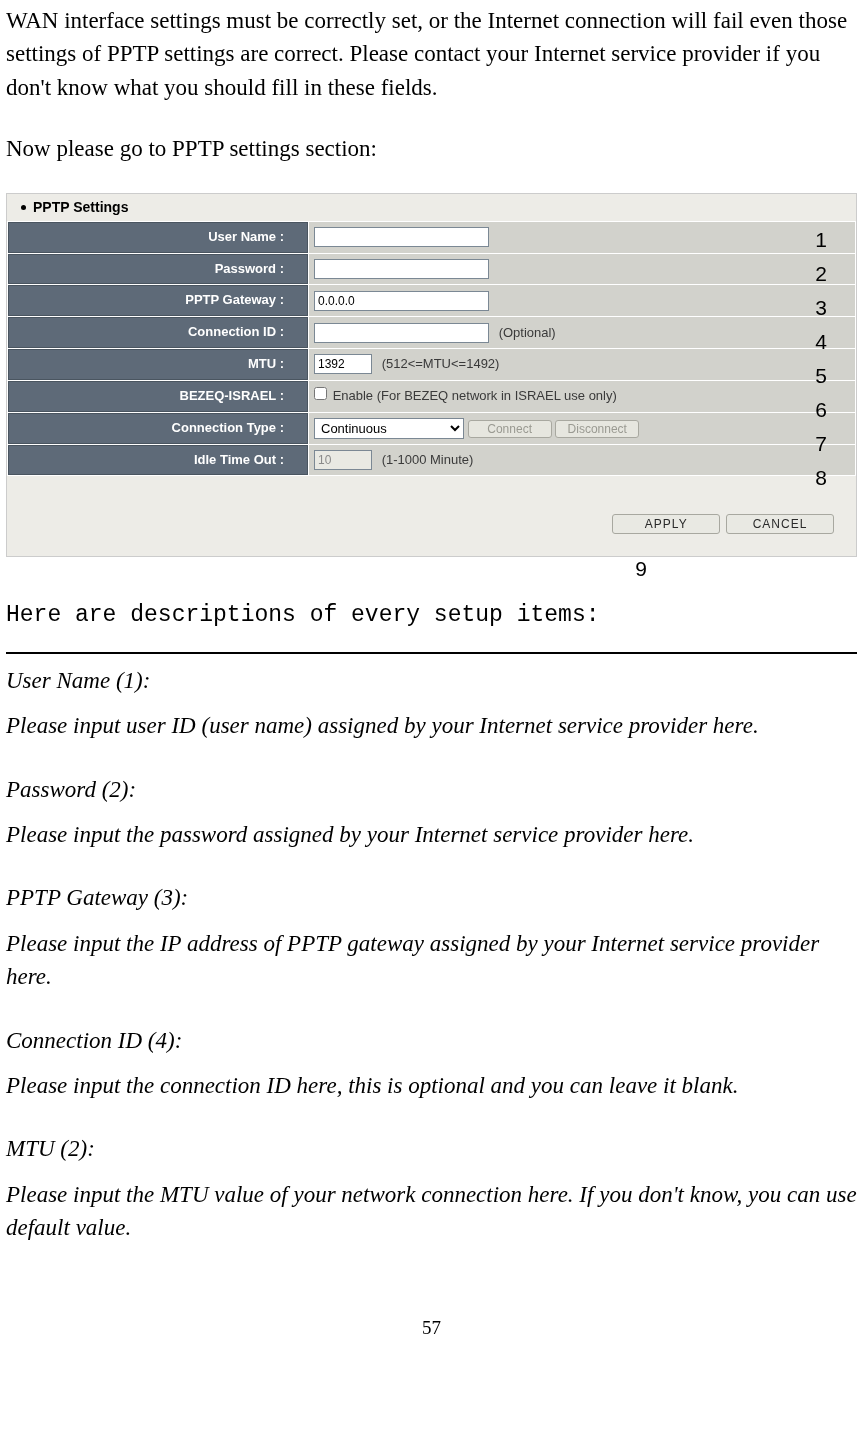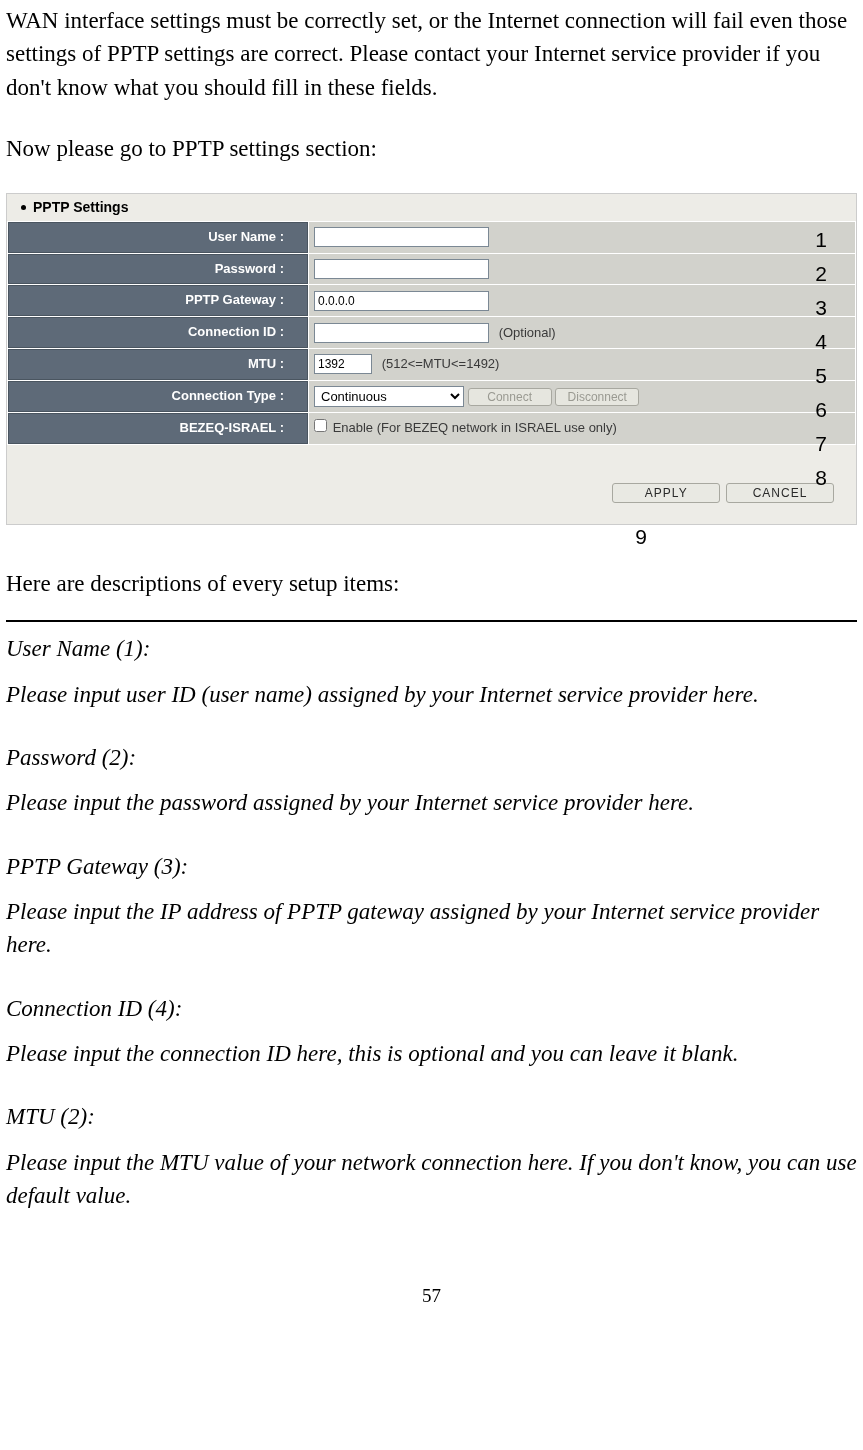--- a/index.html
+++ b/index.html
@@ -110,21 +110,21 @@
   }
   
   .callout {
     position: absolute;
     font-family: Arial, sans-serif;
     font-size: 21px;
     color: #000;
   }
 
   
-  .desc-intro { margin-bottom: 20px; }
+  .desc-intro { margin-bottom: 20px; font-family: Liberation Mono, monospace; }
   hr.rule { border: none; border-top: 2px solid #000; margin-bottom: 10px; }
   .desc-row { display: flex; gap: 12px; margin-bottom: 30px; font-style: italic; flex-direction: column; }
   .desc-term { width: 210px; flex-shrink: 0; }
   .desc-def  { flex: 1; }
 
   .pagenum {
     text-align: center;
     font-size: 19px;
     margin-top: 70px;
     font-family: "Times New Roman", Times, serif;
@@ -173,36 +173,43 @@
         </td>
       </tr>
       <tr>
         <td class="lab">MTU :</td>
         <td class="val">
           <input type="text" class="txt sm" value="1392" style="">
           <span class="note-inline">(512&lt;=MTU&lt;=1492)</span>
         </td>
       </tr>
       <tr>
+        <td class="lab">BEZEQ-ISRAEL :</td>
+        <td class="val">
+          <label>
+            <input type="checkbox" style="">
+            <span class="note-inline" style="padding-left:2px;">Enable (For BEZEQ network in ISRAEL use only)</span>
+          </label>
+        </td>
+      </tr>
+      <tr>
         <td class="lab">Connection Type :</td>
         <td class="val">
           <select class="sel">
             <option>Continuous</option>
           </select>
           <button class="btn" disabled="">Connect</button>
           <button class="btn" disabled="">Disconnect</button>
         </td>
       </tr>
       <tr>
-        <td class="lab">BEZEQ-ISRAEL :</td>
-        <td class="val">
-          <label>
-            <input type="checkbox" style="">
-            <span class="note-inline" style="padding-left:2px;">Enable (For BEZEQ network in ISRAEL use only)</span>
-          </label>
+        <td class="lab">Idle Time Out :</td>
+        <td class="val">
+          <input type="text" class="txt sm dis" disabled="" value="10" style="">
+          <span class="note-inline">(1-1000 Minute)</span>
         </td>
       </tr>
     </tbody>
       </table>
 
     <div class="buttons-row">
       <button class="btn">APPLY</button>
       <button class="btn">CANCEL</button>
     </div>
   </div>

